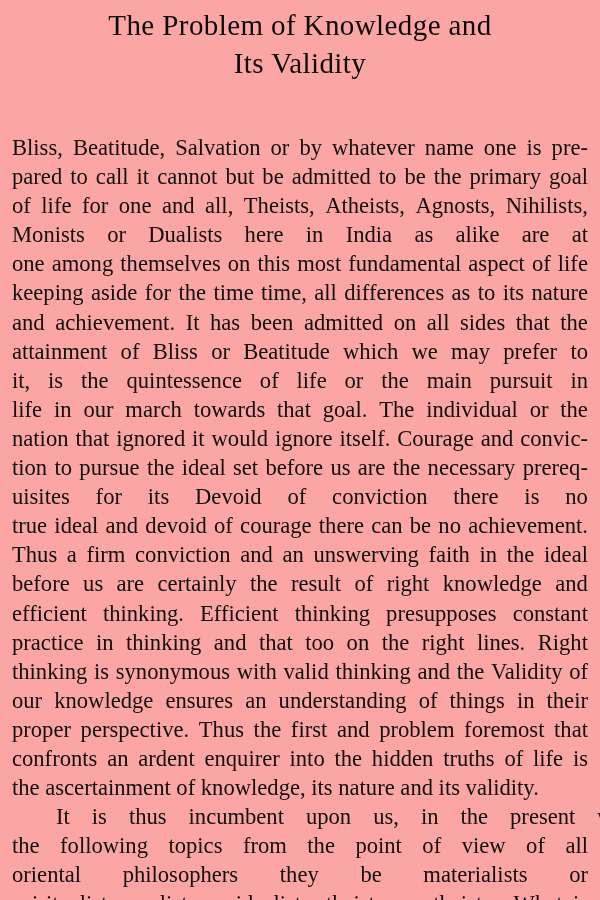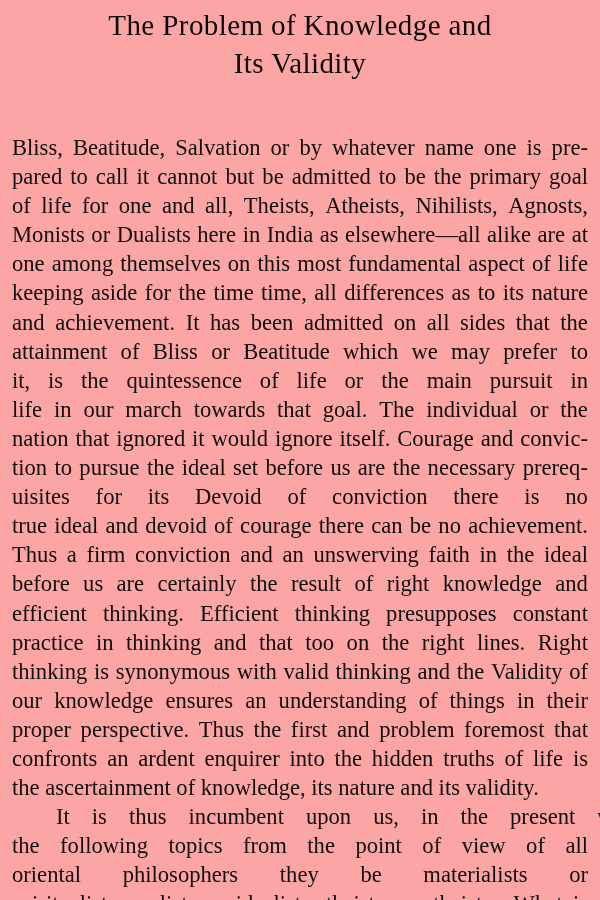--- a/index.html
+++ b/index.html
@@ -105,32 +105,31 @@
         </span>
       <span class="line just">
           <span>of</span>
           <span>life</span>
           <span>for</span>
           <span>one</span>
           <span>and</span>
           <span>all,</span>
           <span>Theists,</span>
           <span>Atheists,</span>
+          <span>Agnosts,</span>
           <span>Nihilists,</span>
-          <span>Agnosts,</span>
         </span>
       <span class="line just">
           <span>Monists</span>
           <span>or</span>
           <span>Dualists</span>
           <span>here</span>
           <span>in</span>
           <span>India</span>
           <span>as</span>
-          <span>elsewhere—all</span>
           <span>alike</span>
           <span>are</span>
           <span>at</span>
         </span>
       <span class="line just">
           <span>one</span>
           <span>among</span>
           <span>themselves</span>
           <span>on</span>
           <span>this</span>

